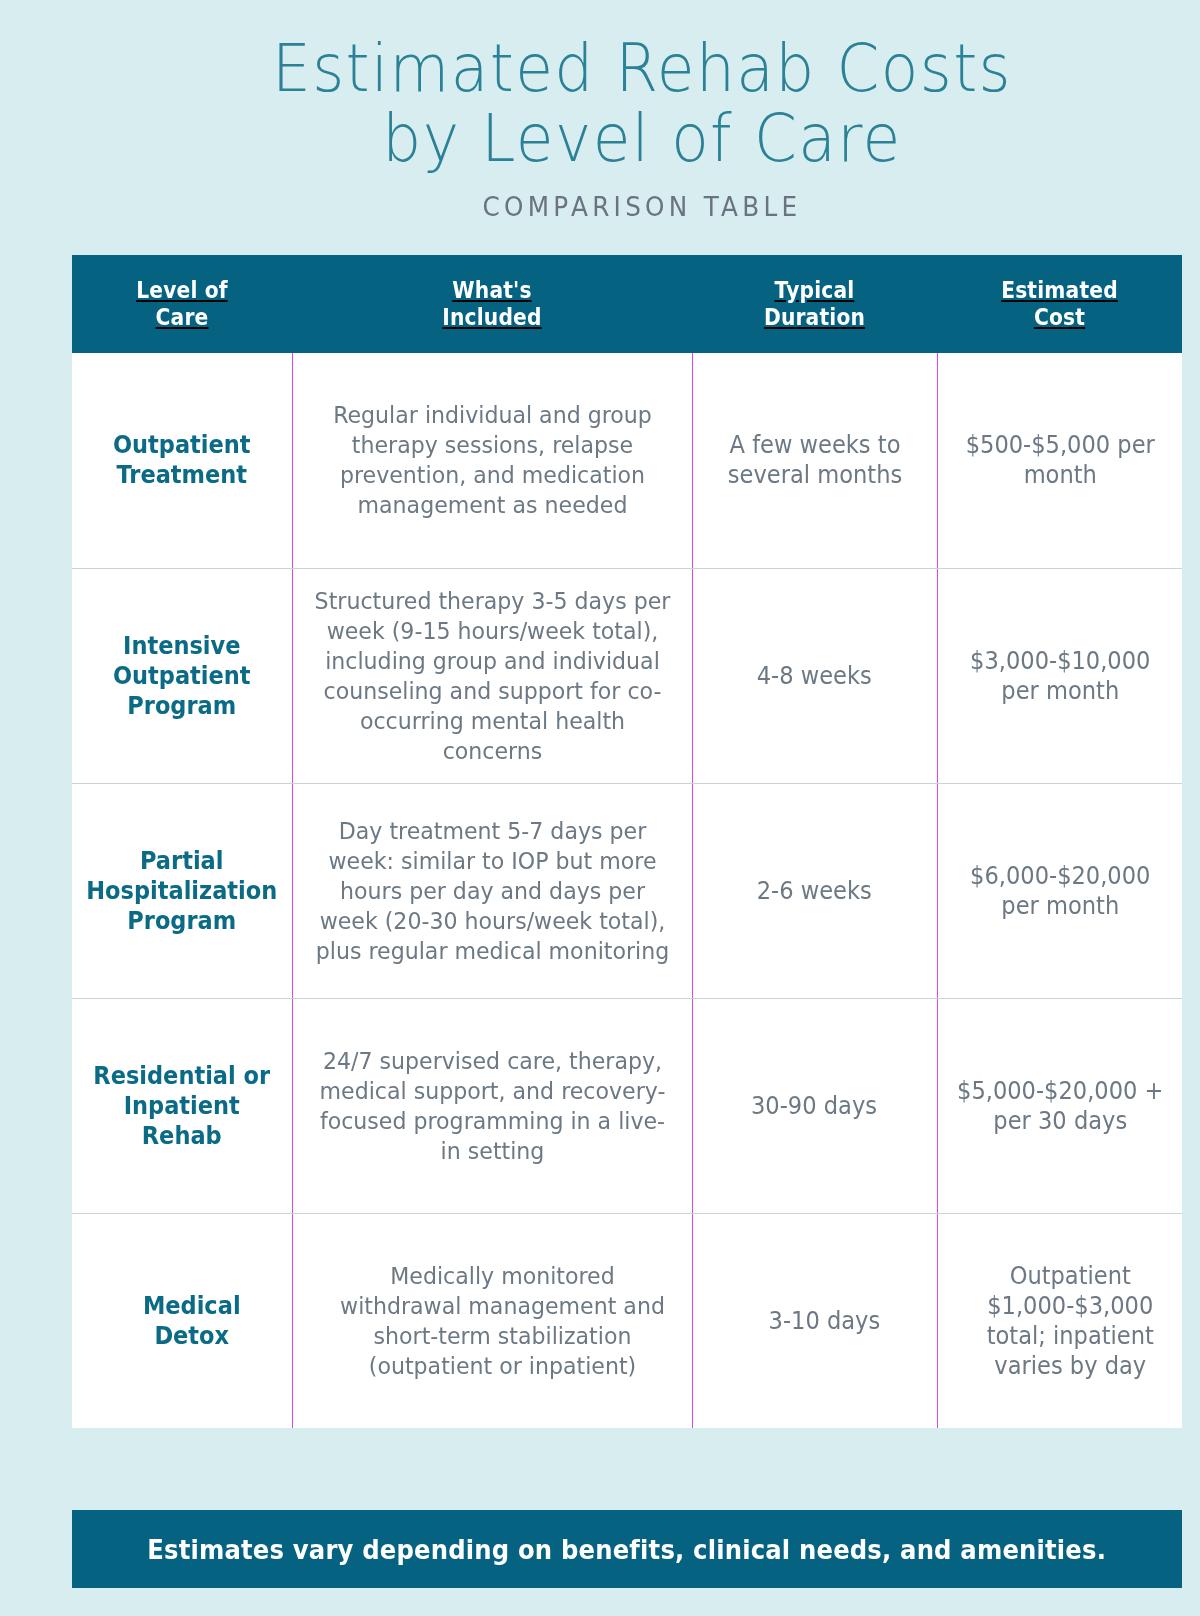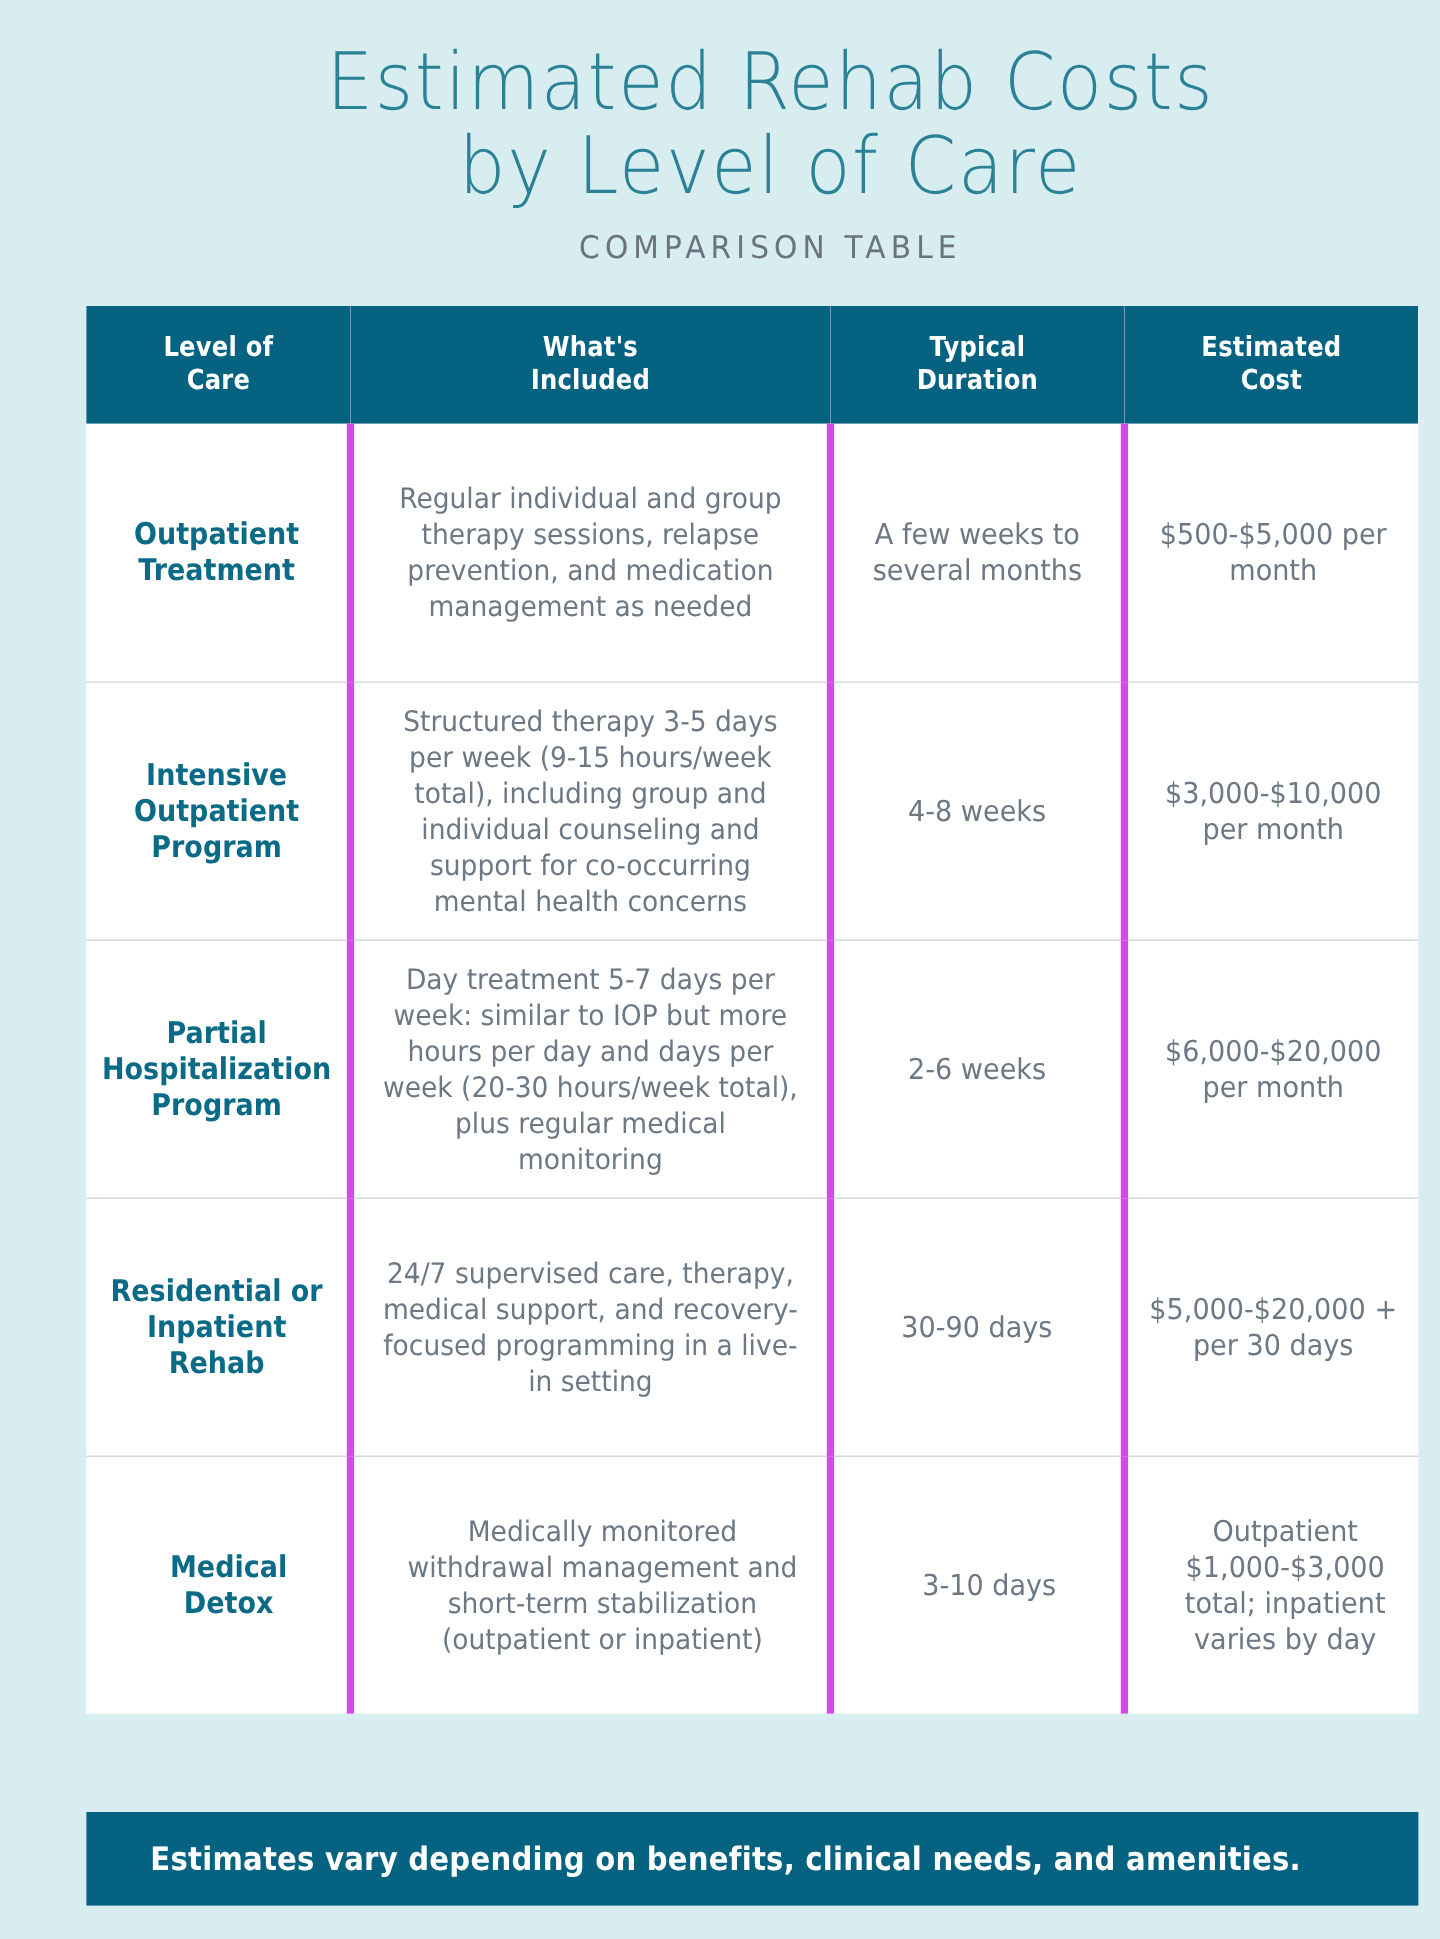--- a/index.html
+++ b/index.html
@@ -55,20 +55,21 @@
   .table-wrap {
     margin: 33px 30px 0 30px;
     width: 1110px;
     box-sizing: border-box;
   }
   table.cost-table {
     width: 100%;
     border-collapse: collapse;
     table-layout: fixed;
     background: #ffffff;
+    text-decoration: underline;
   }
   table.cost-table th,
   table.cost-table td {
     padding: 0;
     vertical-align: middle;
     text-align: center;
   }
 
   thead tr {
     background: #056280;
@@ -79,21 +80,21 @@
     font-size: 23px;
     line-height: 27px;
     font-weight: bold;
     font-family: "DejaVu Sans", sans-serif;
     transform: scaleX(0.88);
     letter-spacing: 0.2px;
   }
 
   tbody td {
     border-bottom: 1px solid #c9d3da;
-    border-right: 6px solid #d946ef;
+    border-right: 1px solid #d946ef;
   }
   tbody tr:last-child td {
     border-bottom: none;
     padding-left: 20px;
   }
   tbody td:last-child {
     border-right: none;
   }
 
   .col-level  { width: 220px; }
@@ -129,20 +130,21 @@
   
   .footer-bar {
     position: absolute;
     left: 30px;
     top: 1510px;
     width: 1110px;
     height: 78px;
     background: #056280;
     display: flex;
     align-items: center;
+    justify-content: center;
   }
   .footer-text {
     color: #ffffff;
     font-size: 27px;
     font-weight: bold;
     font-family: "DejaVu Sans", sans-serif;
     transform: scaleX(0.9);
     letter-spacing: 0.2px;
   }
 </style>

